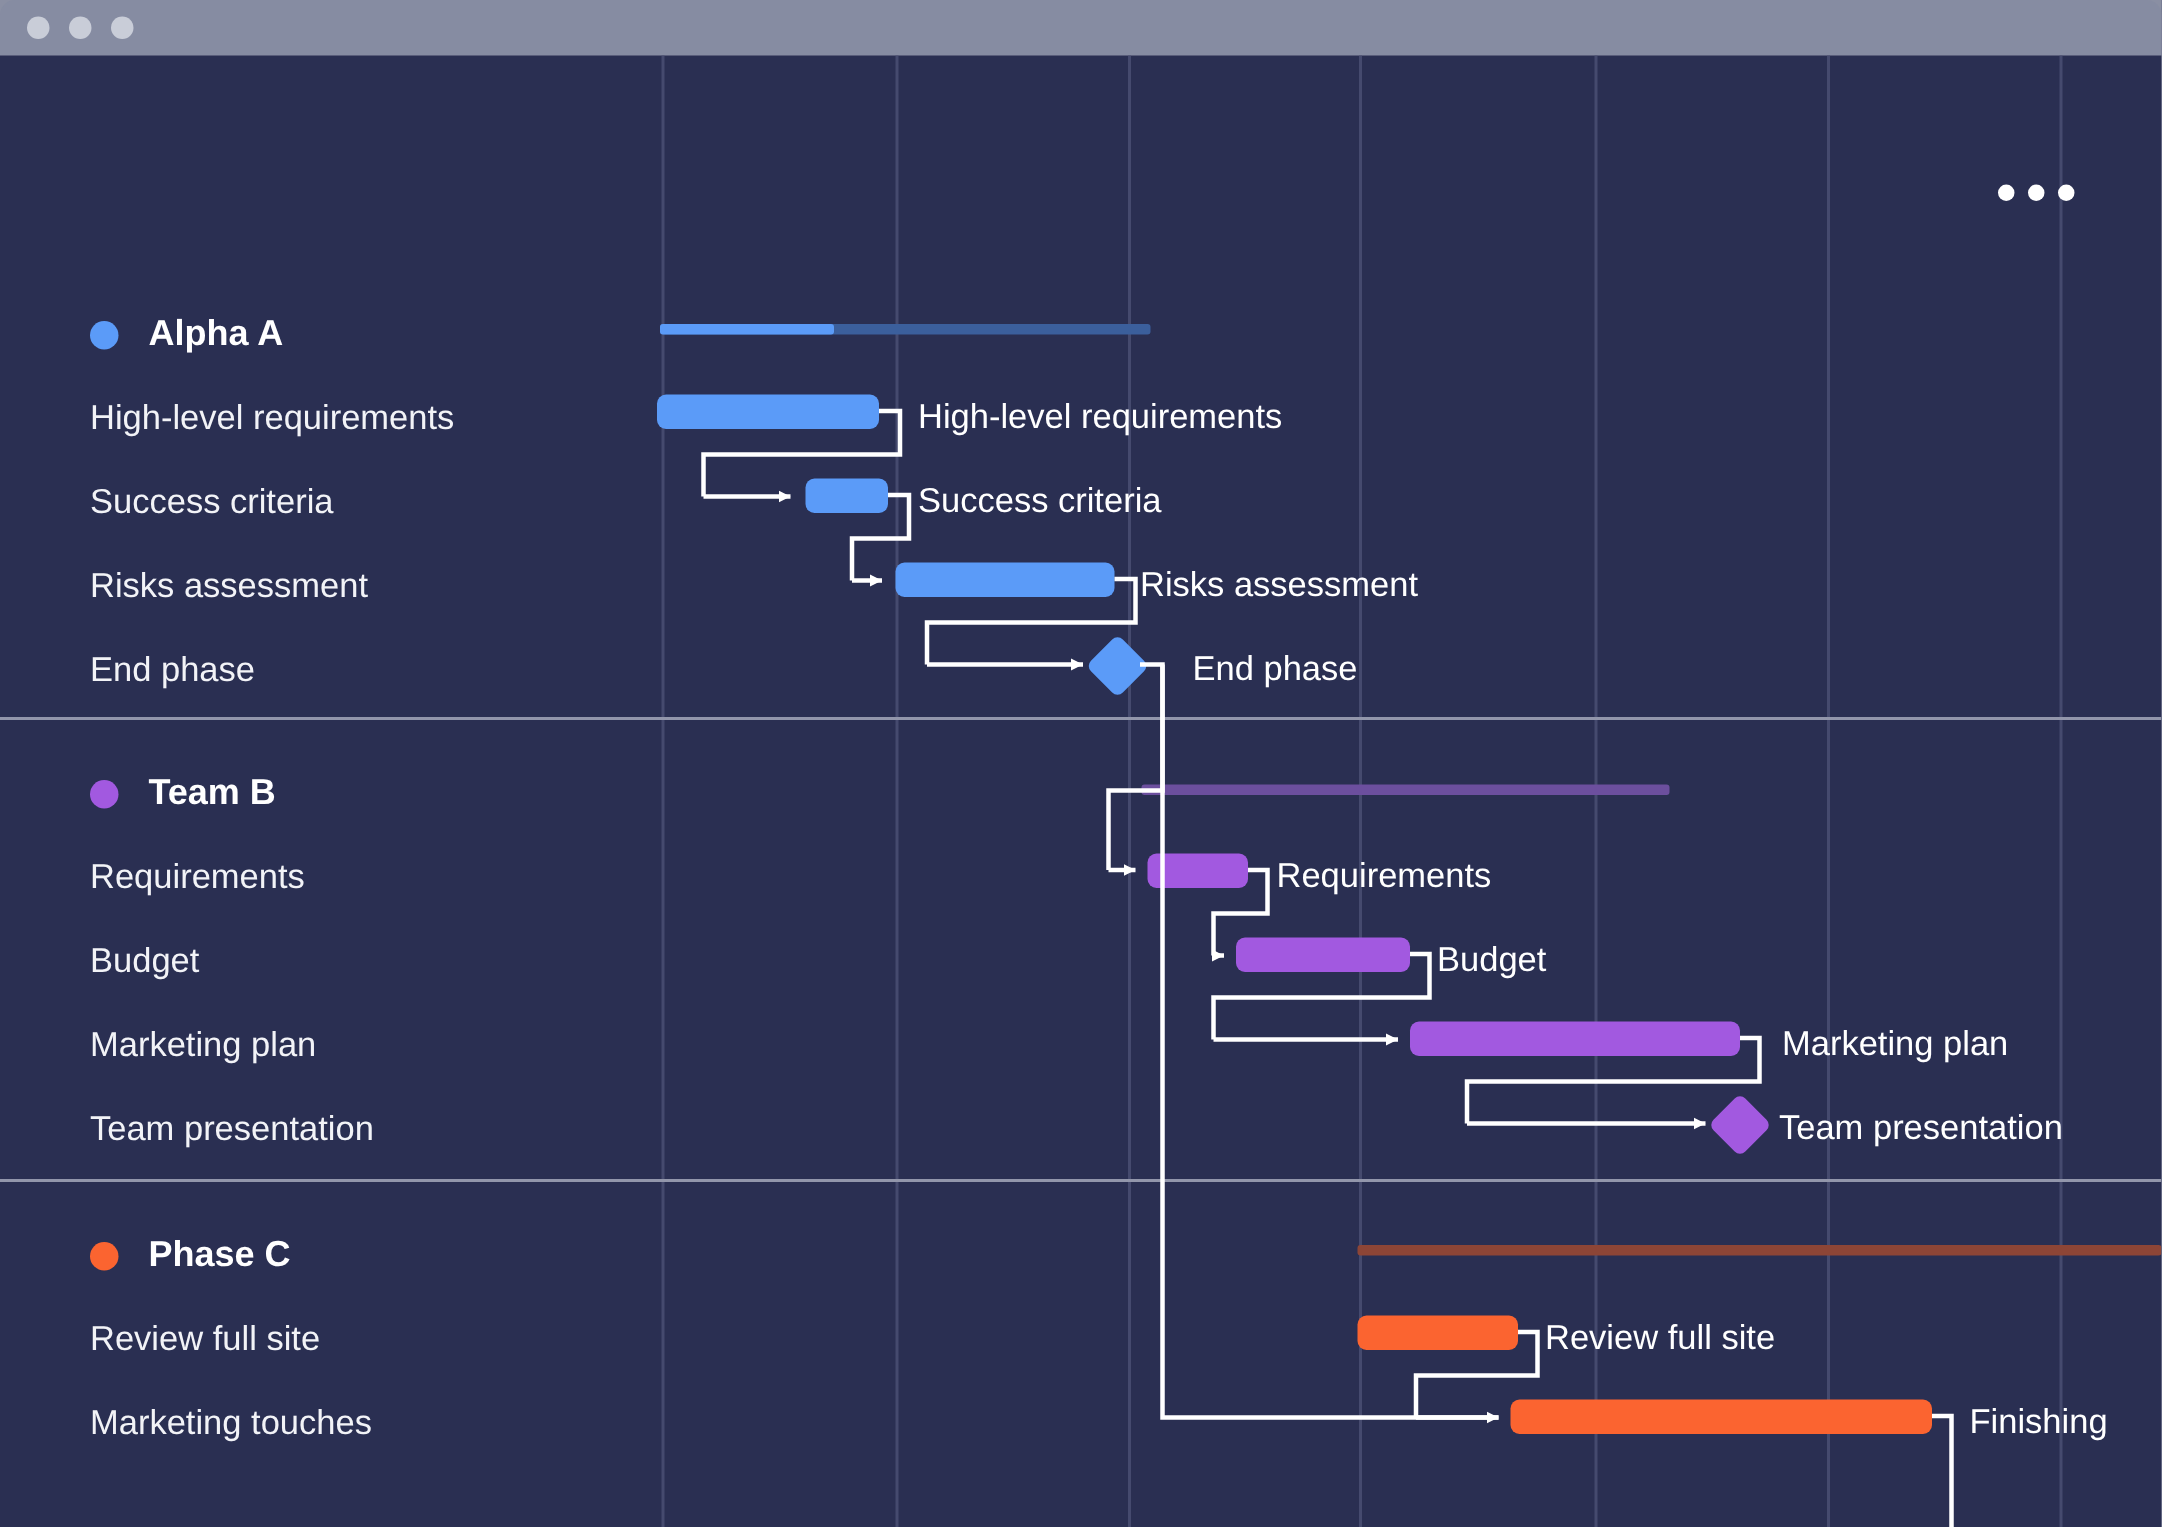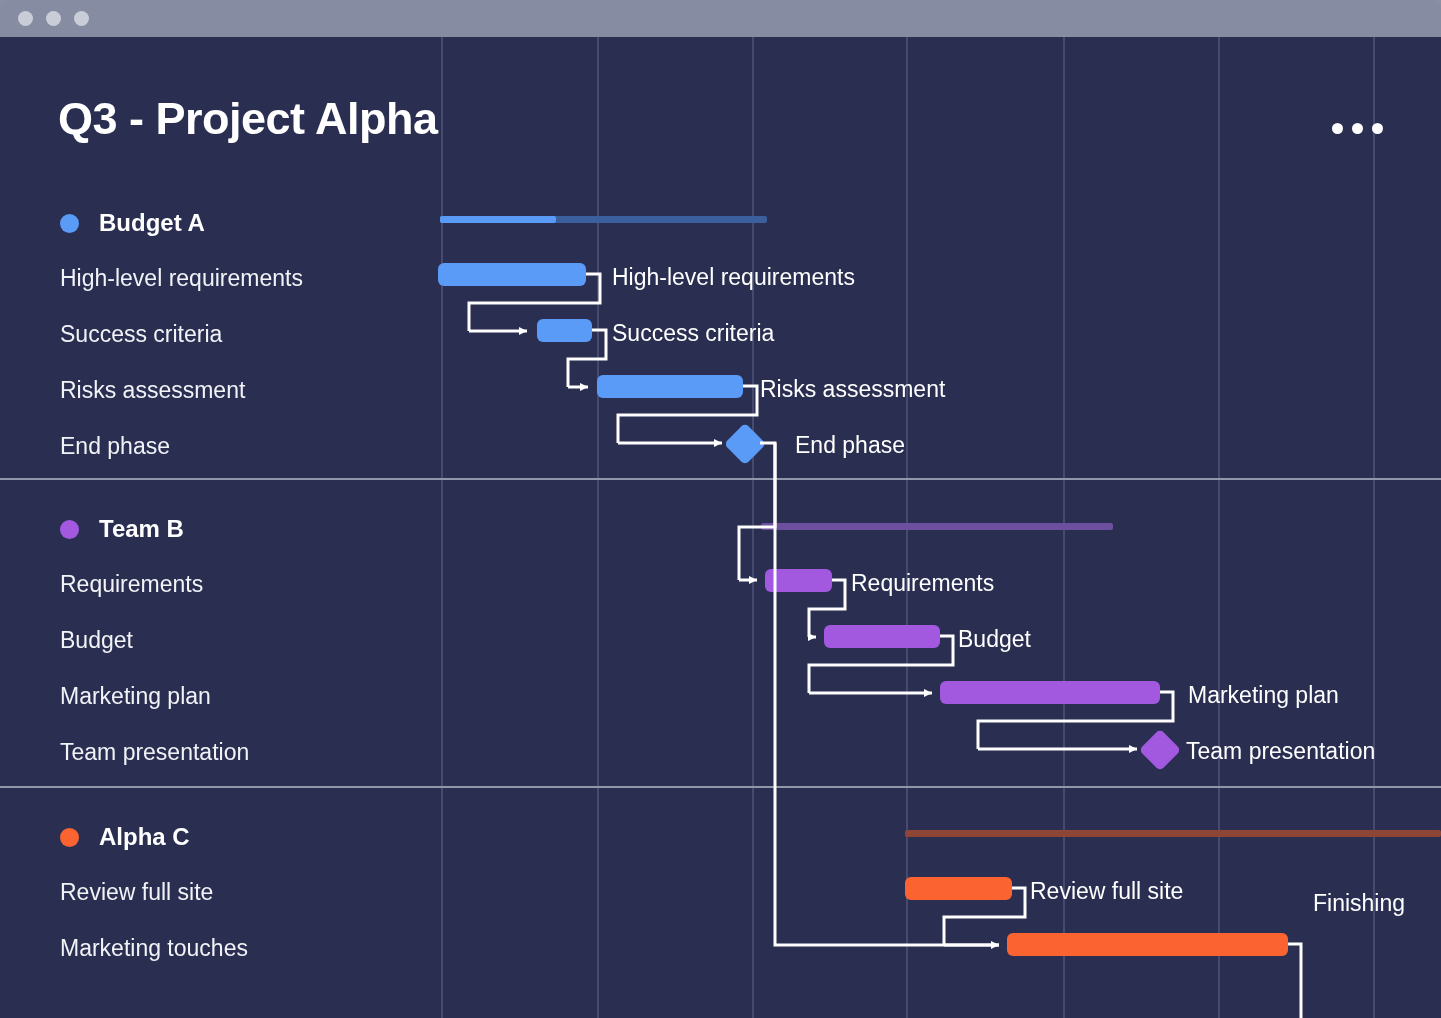--- a/index.html
+++ b/index.html
@@ -100,31 +100,30 @@
     <div class="vgrid" style="left:597px"></div>
     <div class="vgrid" style="left:752px"></div>
     <div class="vgrid" style="left:906px"></div>
     <div class="vgrid" style="left:1063px"></div>
     <div class="vgrid" style="left:1218px"></div>
     <div class="vgrid" style="left:1373px"></div>
 
     <div class="hsep" style="top:441px"></div>
     <div class="hsep" style="top:749px"></div>
 
-    <div id="page-title">Q3 - Project Alpha</div>
 
     <div id="overflow-menu">
       <span class="mdot"></span>
       <span class="mdot"></span>
       <span class="mdot"></span>
     </div>
 
     <div class="phase-label" style="top:172px">
       <span class="phase-bullet" style="background:#5b9bf8"></span>
-      <span class="phase-name">Budget A</span>
+      <span class="phase-name">Alpha A</span>
     </div>
     <div class="task-label" style="top:228px">High-level requirements</div>
     <div class="task-label" style="top:284px">Success criteria</div>
     <div class="task-label" style="top:340px">Risks assessment</div>
     <div class="task-label" style="top:396px">End phase</div>
 
     <div class="sum-track" style="left:440px; top:179px; width:327px; background:#3b5f9c">
       <div class="sum-prog" style="width:116px; background:#5b9bf8"></div>
     </div>
 
@@ -158,32 +157,32 @@
     <div class="bar-caption" style="left:958px; top:589px">Budget</div>
 
     <div class="tbar" style="left:940px; top:644px; width:220px; background:#a259e0"></div>
     <div class="bar-caption" style="left:1188px; top:645px">Marketing plan</div>
 
     <div class="milestone" style="left:1145px; top:698px; background:#a259e0"></div>
     <div class="bar-caption" style="left:1186px; top:701px">Team presentation</div>
 
     <div class="phase-label" style="top:786px">
       <span class="phase-bullet" style="background:#fb6430"></span>
-      <span class="phase-name">Alpha C</span>
+      <span class="phase-name">Phase C</span>
     </div>
     <div class="task-label" style="top:842px">Review full site</div>
     <div class="task-label" style="top:898px">Marketing touches</div>
 
     <div class="sum-track" style="left:905px; top:793px; width:536px; background:#8d4536"></div>
 
     <div class="tbar" style="left:905px; top:840px; width:107px; background:#fb6430"></div>
     <div class="bar-caption" style="left:1030px; top:841px">Review full site</div>
 
     <div class="tbar" style="left:1007px; top:896px; width:281px; background:#fb6430"></div>
-    <div class="bar-caption" style="left:1313px; top:853px">Finishing</div>
+    <div class="bar-caption" style="left:1313px; top:897px">Finishing</div>
 
     <svg id="connectors" viewBox="0 0 1441 981" xmlns="http://www.w3.org/2000/svg">
       <defs>
         <marker id="arw" markerWidth="9" markerHeight="9" refX="8" refY="4.5" orient="auto" markerUnits="userSpaceOnUse">
           <path d="M0,0.5 L8,4.5 L0,8.5 z" fill="#ffffff"></path>
         </marker>
       </defs>
       <g fill="none" stroke="#ffffff" stroke-width="3">
 
         <path d="M586,237 L600,237 L600,266 L469,266 L469,294"></path>

